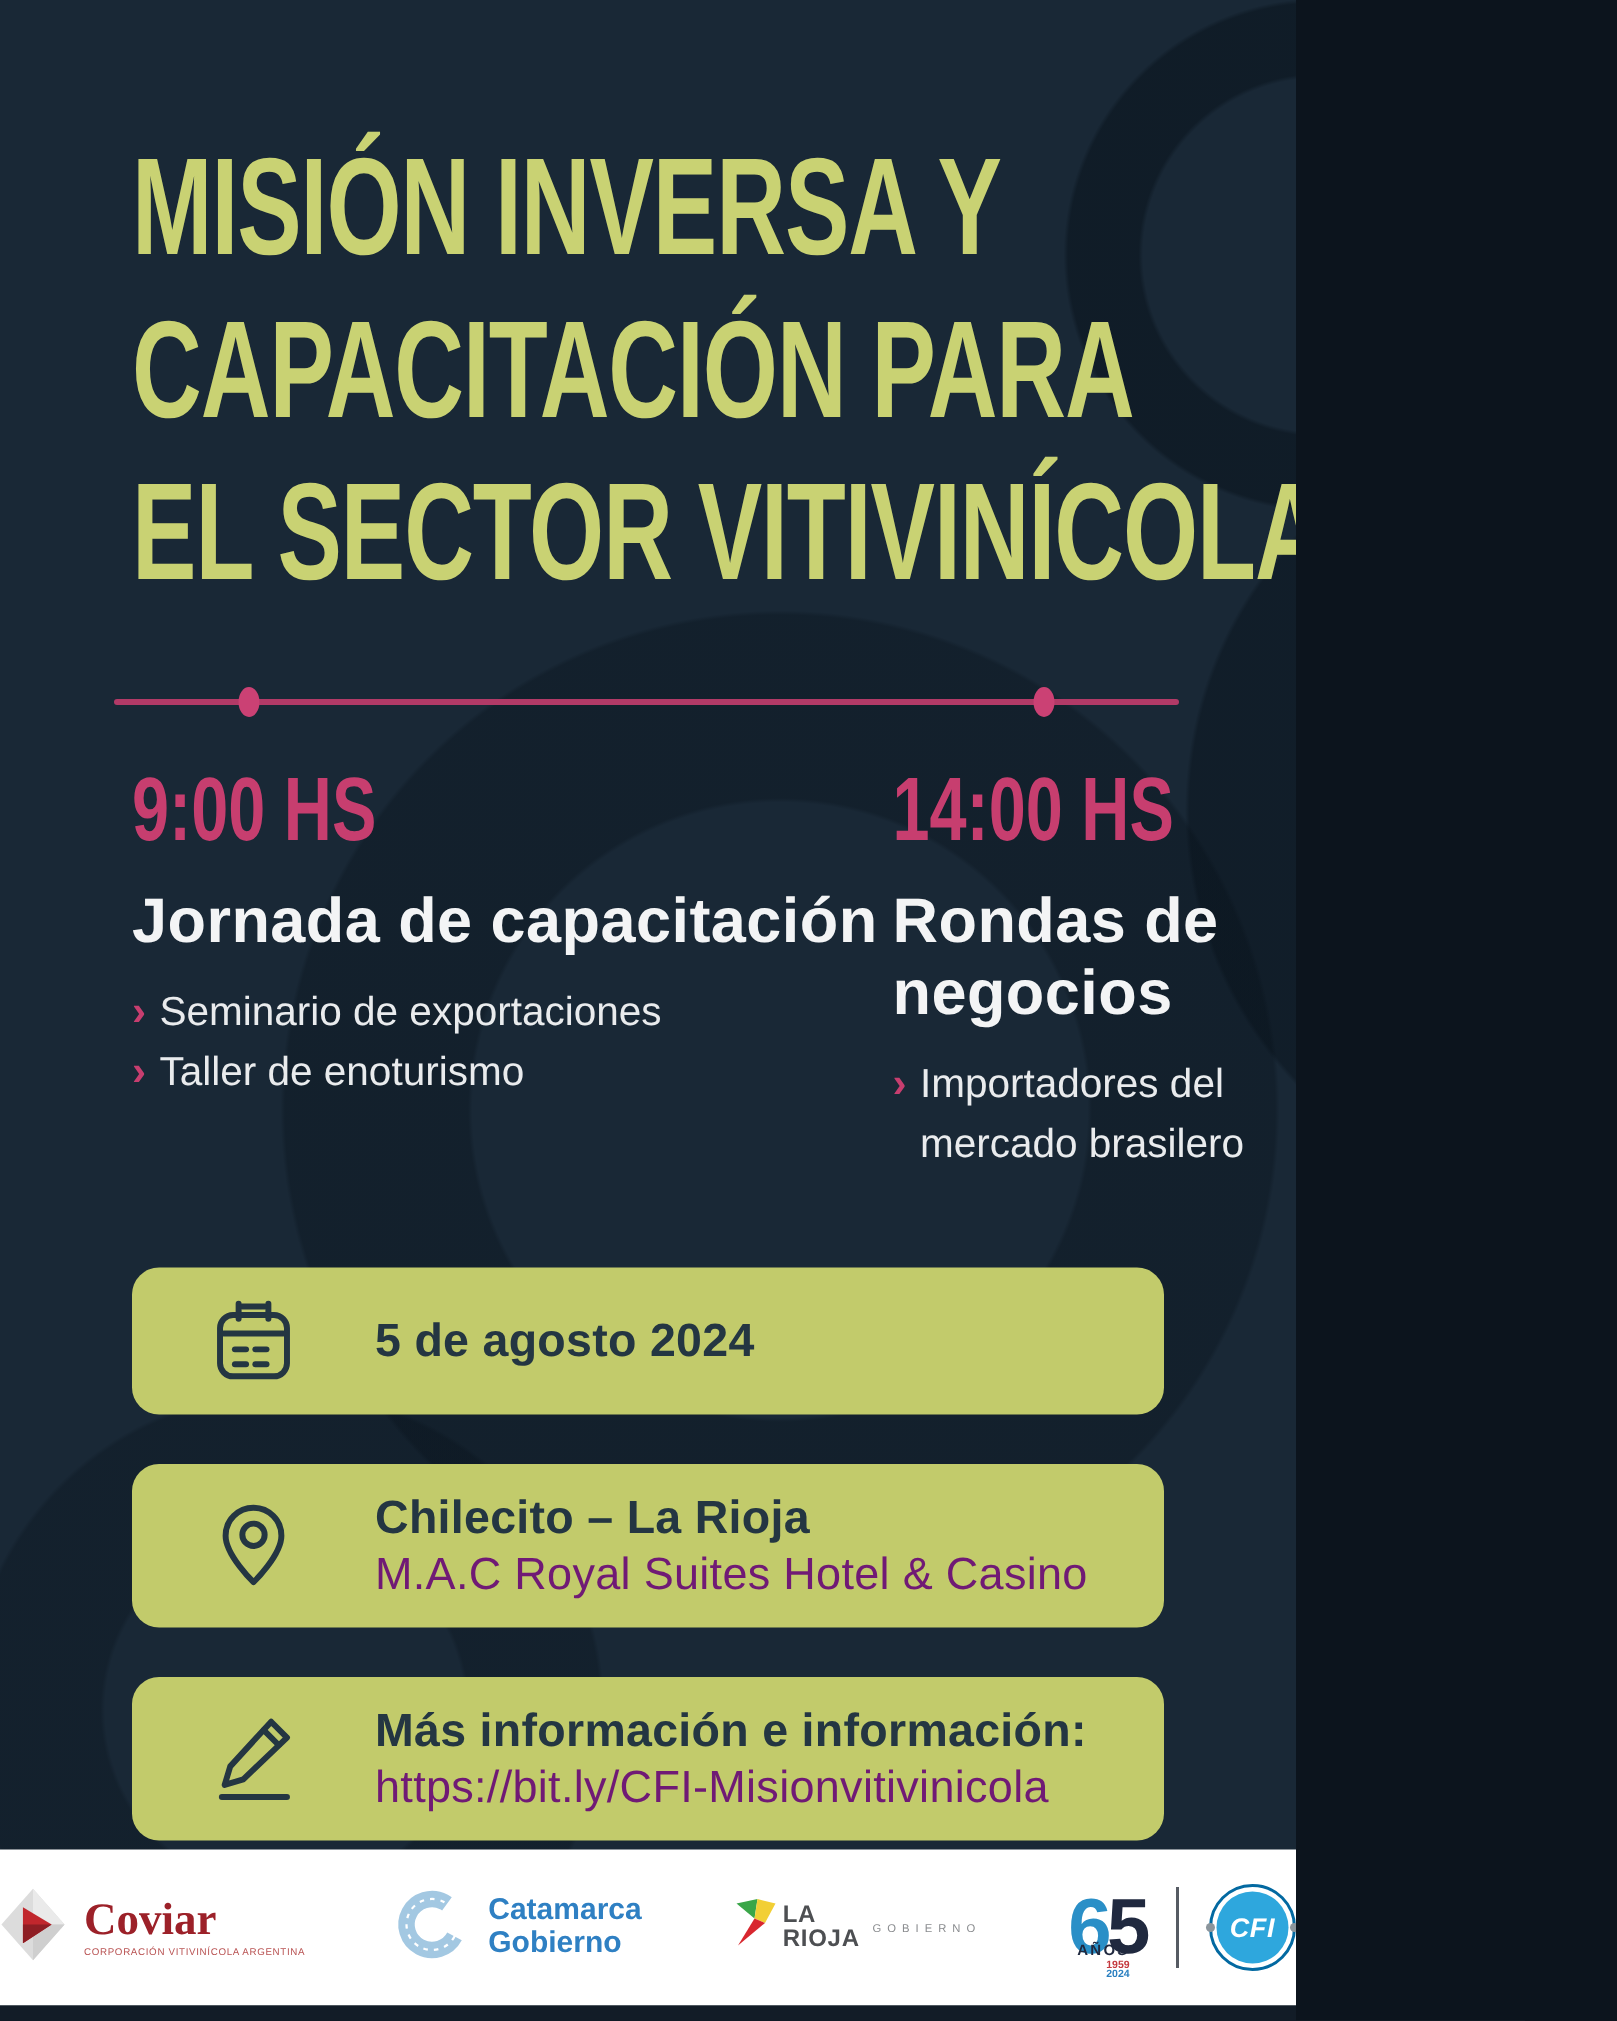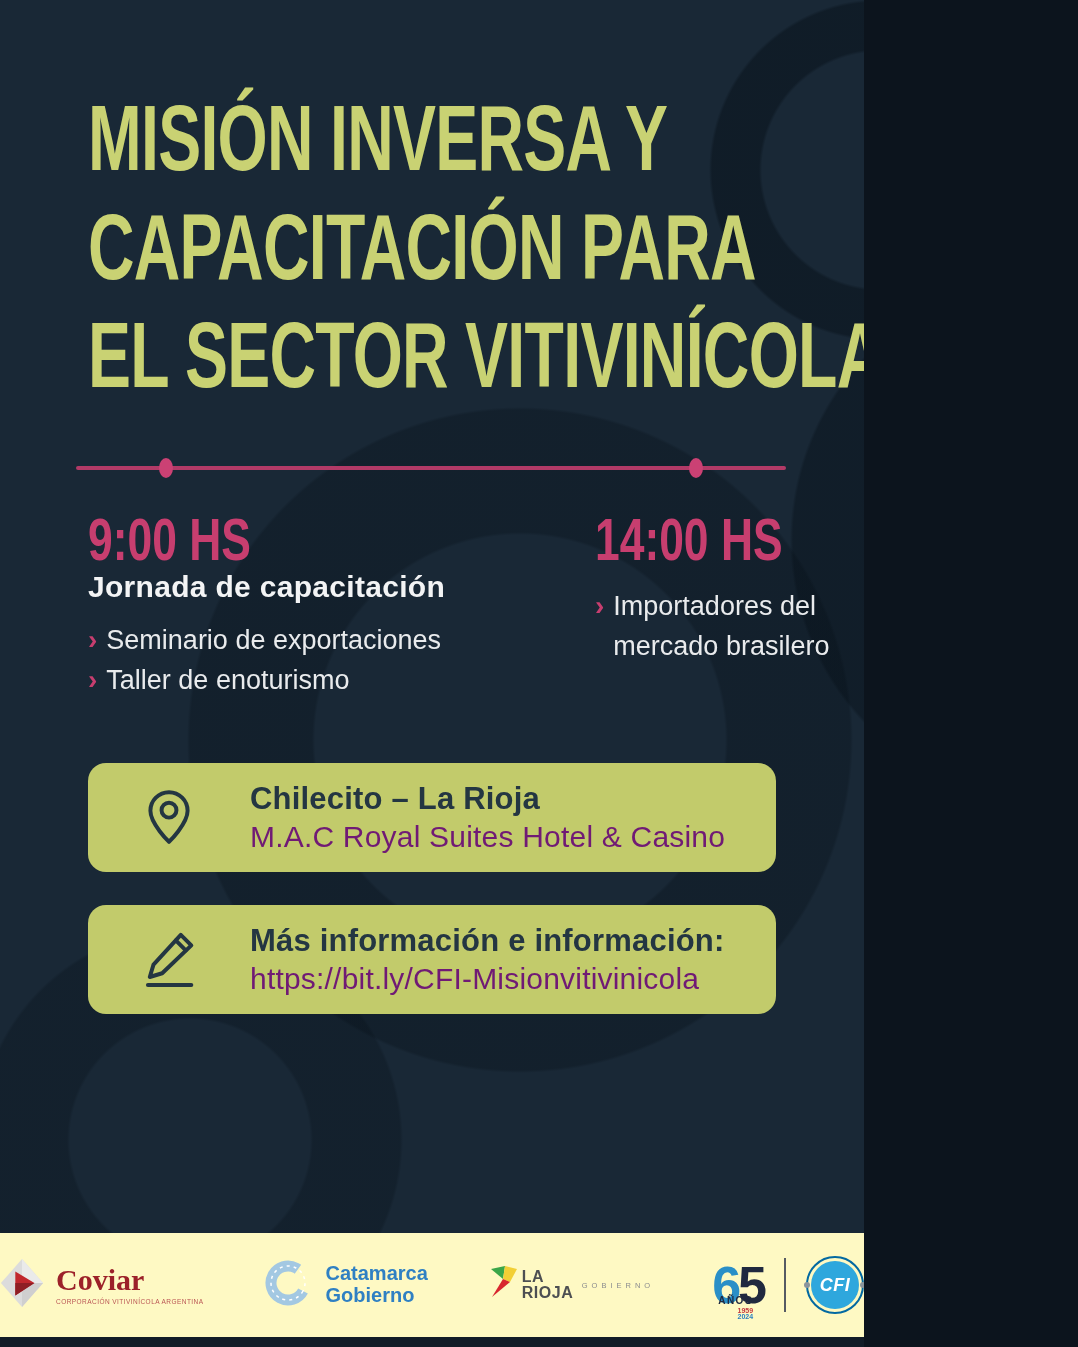--- a/index.html
+++ b/index.html
@@ -64,21 +64,22 @@
   .sch-time {
     font-size: 60px;
     font-weight: 700;
     color: #c73e6f;
     line-height: 1;
     transform: scaleX(0.74);
     transform-origin: left top;
     white-space: nowrap;
   }
   .sch-head {
-    font-size: 30px;
+    margin-top: 20px;
+    font-size: 42px;
     font-weight: 700;
     letter-spacing: 0.3px;
     color: #f3f4f5;
   }
   .sch-list { margin-top: 16px; }
   .sch-item {
     display: flex;
     align-items: flex-start;
     font-size: 27px;
     color: #e9ebed;
@@ -120,21 +121,21 @@
     color: #701a75;
     margin-top: 3px;
     letter-spacing: 0.2px;
   }
   .card-sub:empty { display: none; }
 
   
   .footer {
     position: absolute; left: 0; right: 0; bottom: 10px;
     height: 104px;
-    background: #fef9c3;
+    background: #ffffff;
     display: flex;
     align-items: center;
     justify-content: center;
     gap: 58px;
   }
   .bottom-strip {
     position: absolute; left: 0; right: 0; bottom: 0;
     height: 10px; background: #121c27;
   }
 
@@ -219,31 +220,51 @@
           <span class="text">Seminario de exportaciones</span>
         </div>
         <div class="sch-item">
           <span class="chev">›</span>
           <span class="text">Taller de enoturismo</span>
         </div>
       </div>
     </div>
     <div class="sch-col-right">
       <div class="sch-time">14:00 HS</div>
+      <div class="sch-head">Rondas de negocios</div>
       <div class="sch-list">
         <div class="sch-item">
           <span class="chev">›</span>
           <span class="text">Importadores del mercado brasilero</span>
         </div>
       </div>
     </div>
   </div>
 
   <div class="cards">
 
+    <div class="card">
+      <span class="card-icon">
+        <svg viewBox="0 0 50 50" fill="none" stroke="#243642" stroke-width="3.2" stroke-linecap="round" stroke-linejoin="round">
+          <rect x="7" y="11" width="36" height="33" rx="7"></rect>
+          <line x1="17" y1="5" x2="17" y2="13"></line>
+          <line x1="33" y1="5" x2="33" y2="13"></line>
+          <line x1="19" y1="6.5" x2="31" y2="6.5"></line>
+          <line x1="9" y1="21" x2="41" y2="21"></line>
+          <line x1="15" y1="29.5" x2="21" y2="29.5"></line>
+          <line x1="26" y1="29.5" x2="32" y2="29.5"></line>
+          <line x1="15" y1="37.5" x2="21" y2="37.5"></line>
+          <line x1="26" y1="37.5" x2="32" y2="37.5"></line>
+        </svg>
+      </span>
+      <div>
+        <div class="card-title">5 de agosto 2024</div>
+
+      </div>
+    </div>
 
     <div class="card">
       <span class="card-icon">
         <svg viewBox="0 0 50 50" fill="none" stroke="#243642" stroke-width="3.2" stroke-linecap="round" stroke-linejoin="round">
           <path d="M25 5 C16.7 5 10 11.7 10 20 c0 10.5 15 25 15 25 s15 -14.5 15 -25 C40 11.7 33.3 5 25 5 Z"></path>
           <circle cx="25" cy="19.5" r="6"></circle>
         </svg>
       </span>
       <div>
         <div class="card-title">Chilecito – La Rioja</div>

